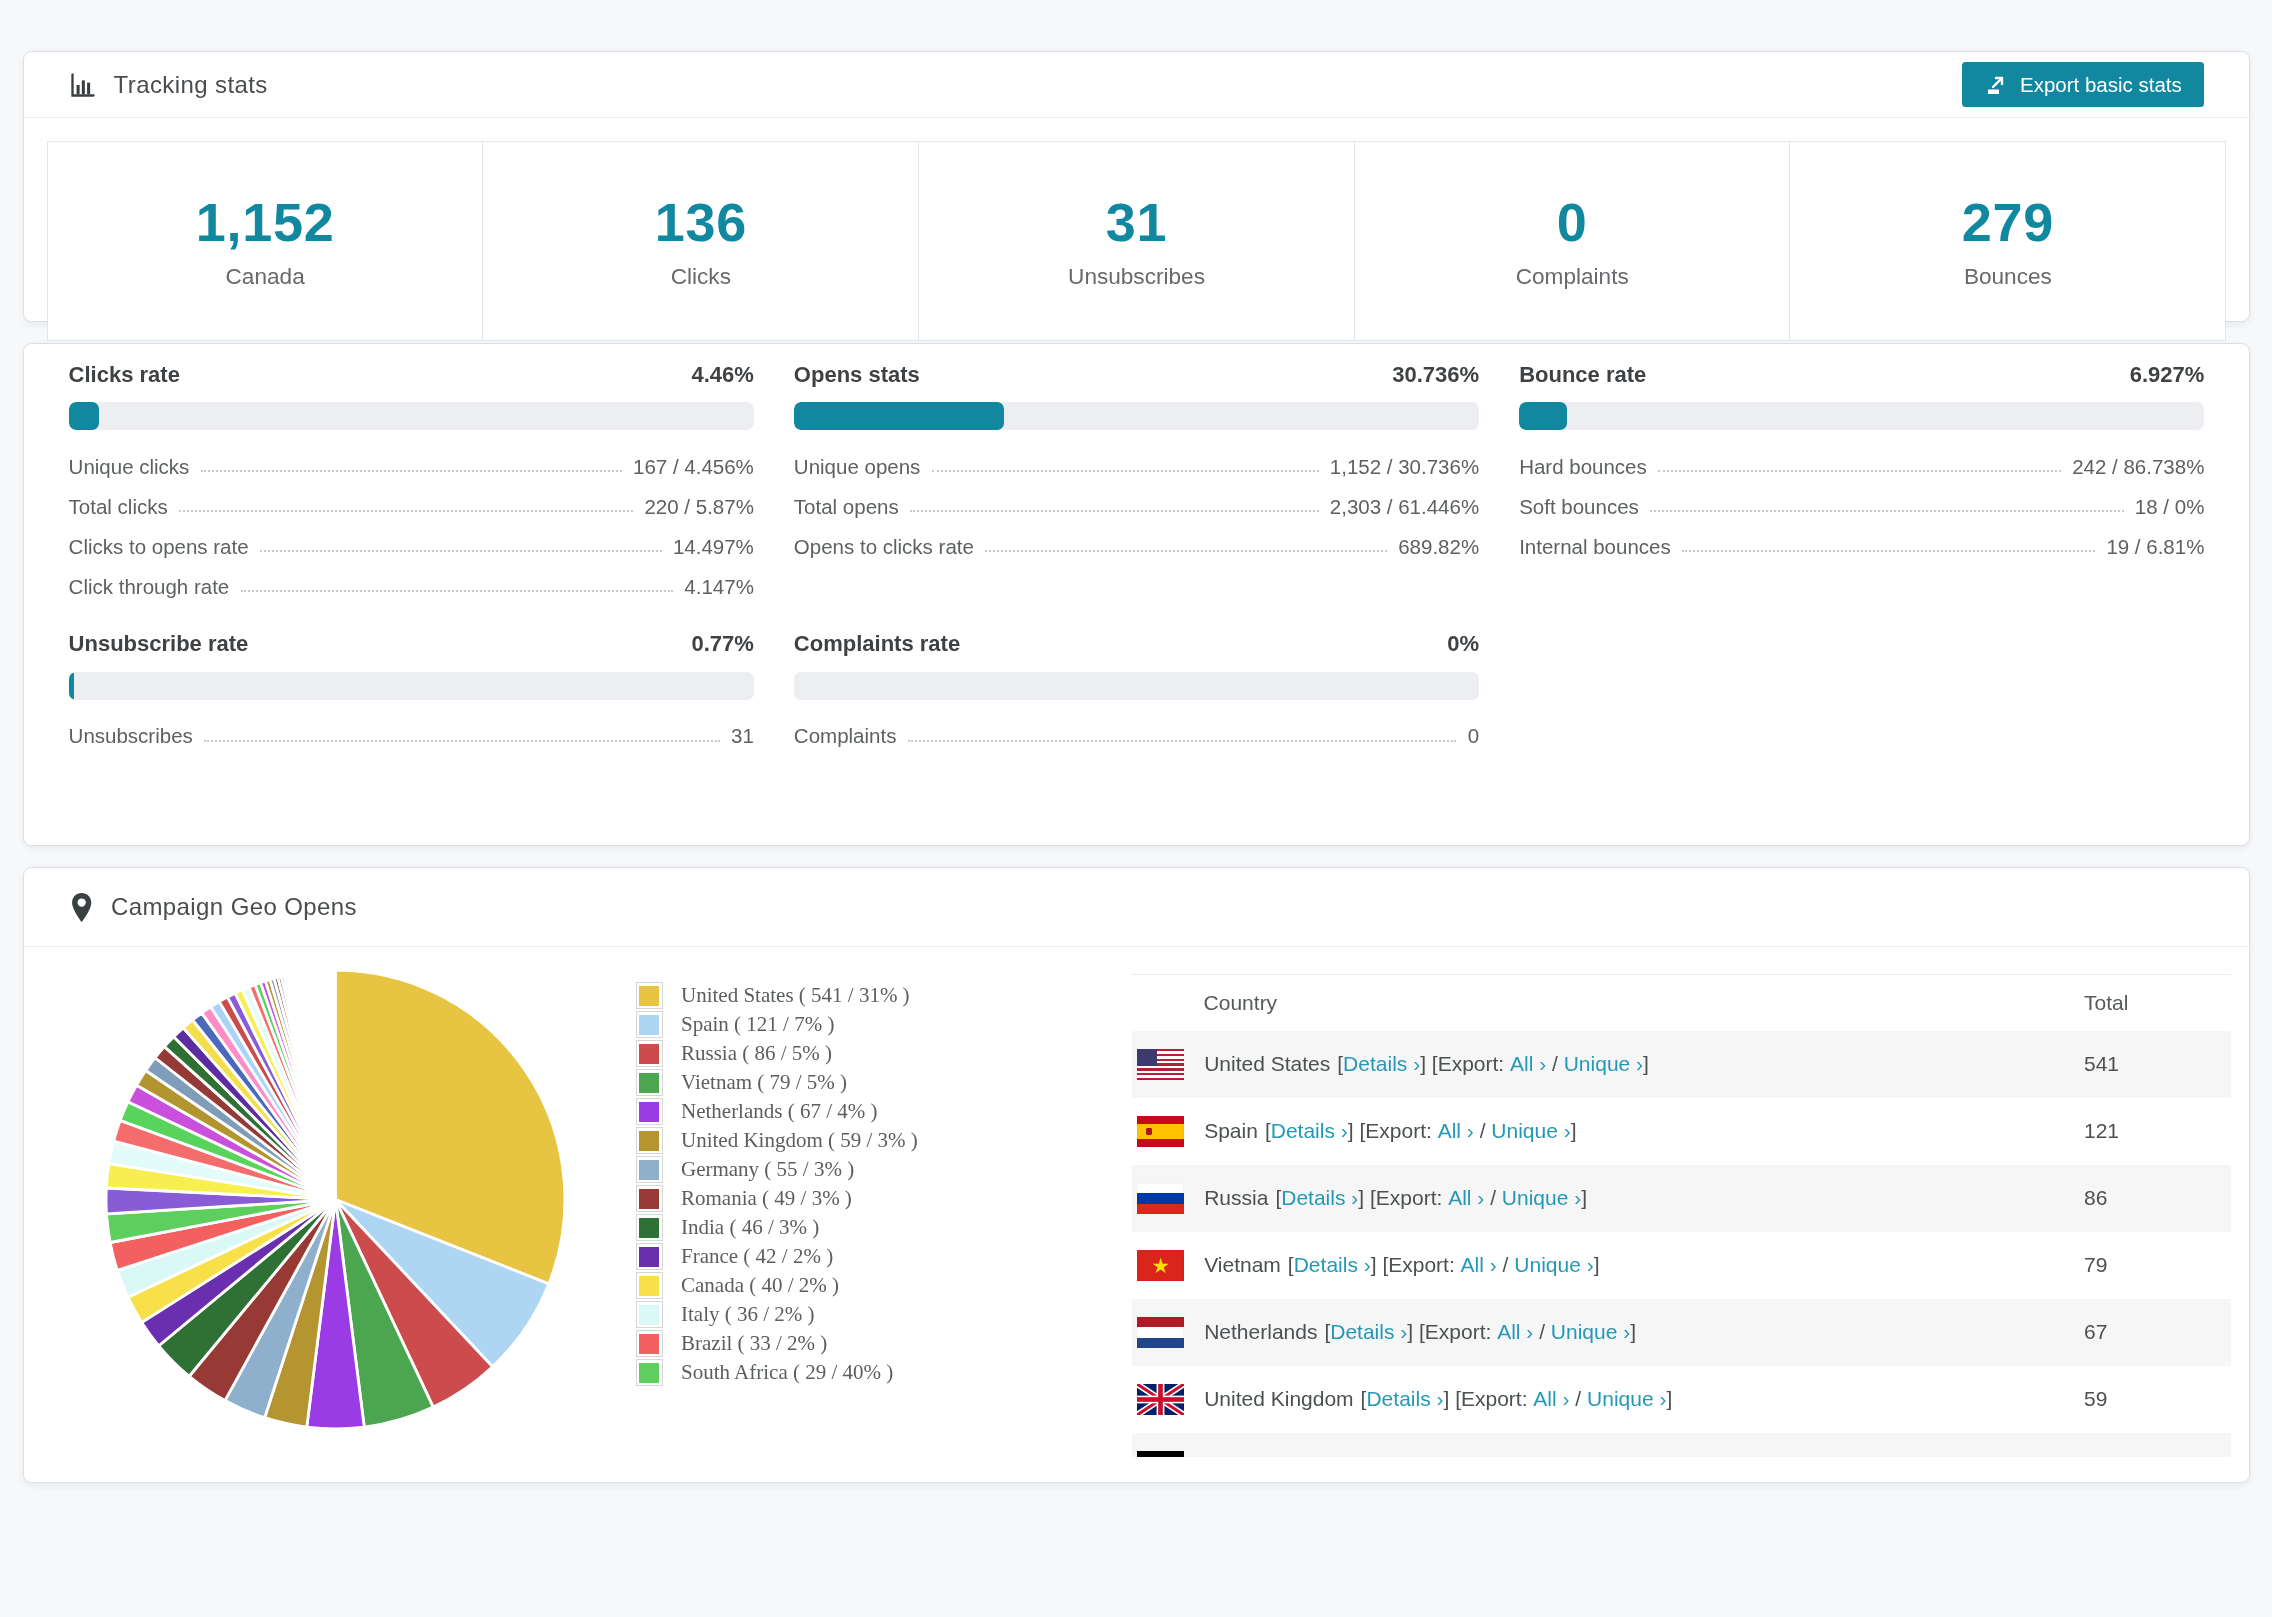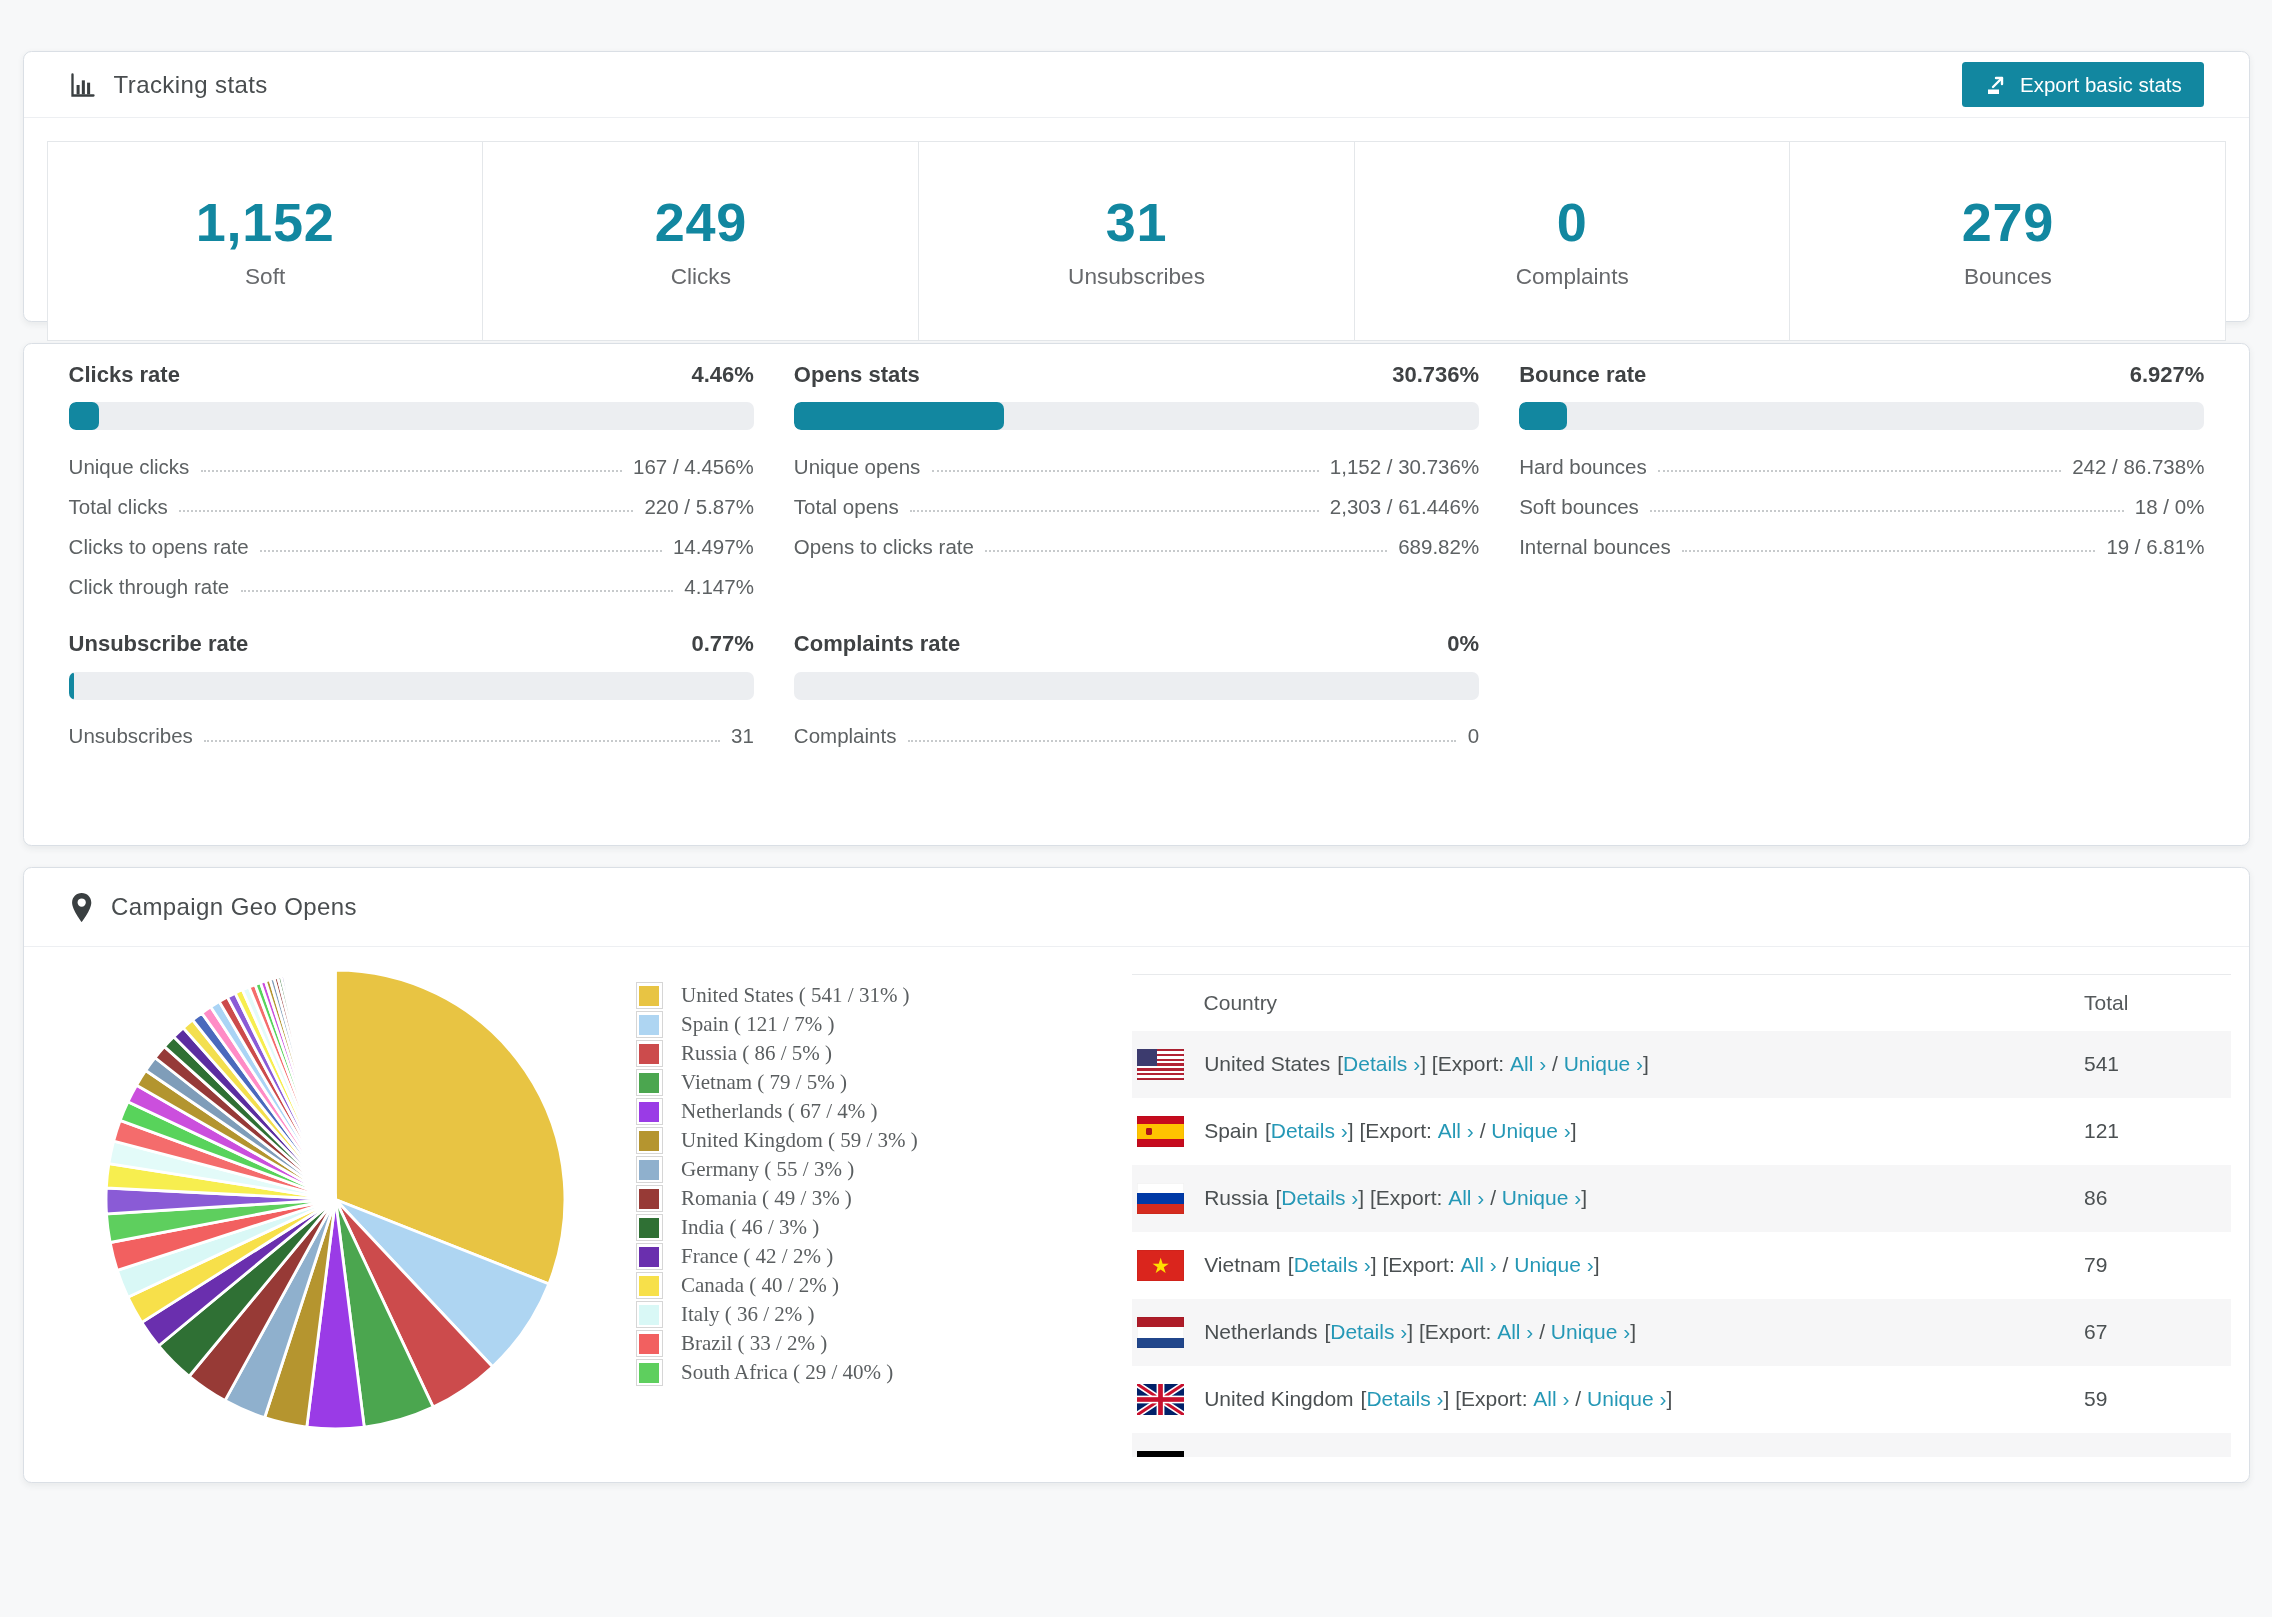--- a/index.html
+++ b/index.html
@@ -118,24 +118,24 @@
           <path d="M11 5h6v6" stroke-linecap="round" stroke-linejoin="round"></path>
           <rect x="3" y="16.5" width="11" height="4.5" fill="#fff" stroke="none"></rect>
         </svg>
       </span>
       <span>Export basic stats</span>
     </button>
   </div>
   <div class="stats-row">
       <div class="stat-box">
        <div class="stat-value">1,152</div>
-       <div class="stat-label">Soft</div>
+       <div class="stat-label">Canada</div>
      </div>
       <div class="stat-box">
-       <div class="stat-value">249</div>
+       <div class="stat-value">136</div>
        <div class="stat-label">Clicks</div>
      </div>
       <div class="stat-box">
        <div class="stat-value">31</div>
        <div class="stat-label">Unsubscribes</div>
      </div>
       <div class="stat-box">
        <div class="stat-value">0</div>
        <div class="stat-label">Complaints</div>
      </div>

